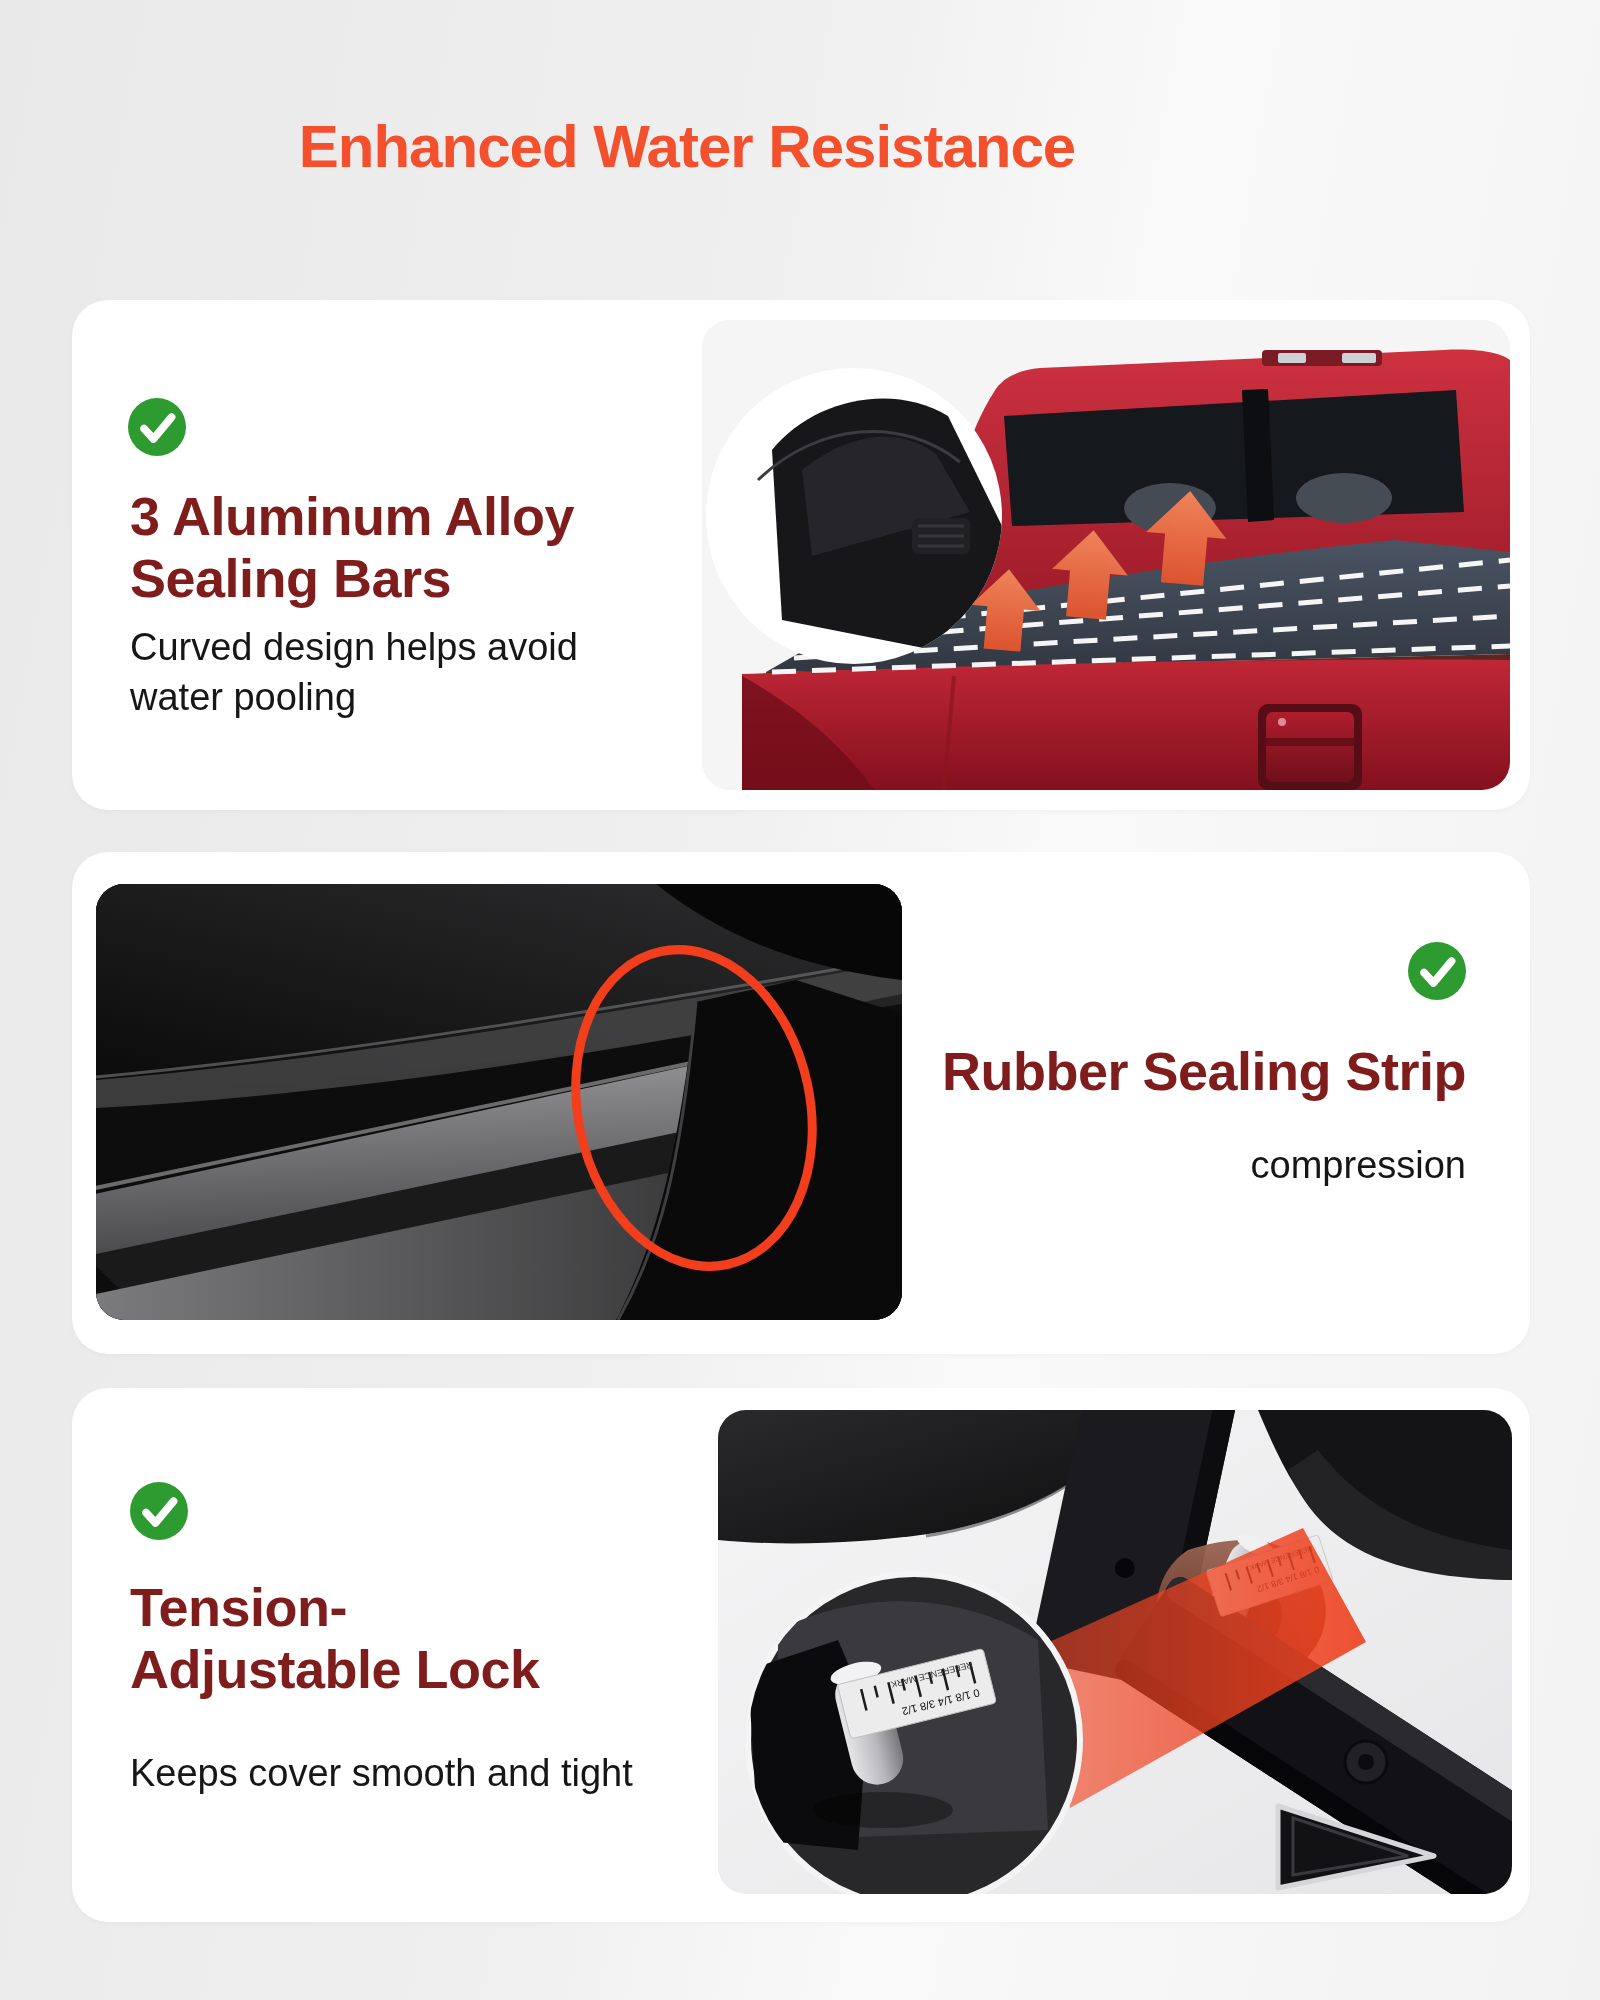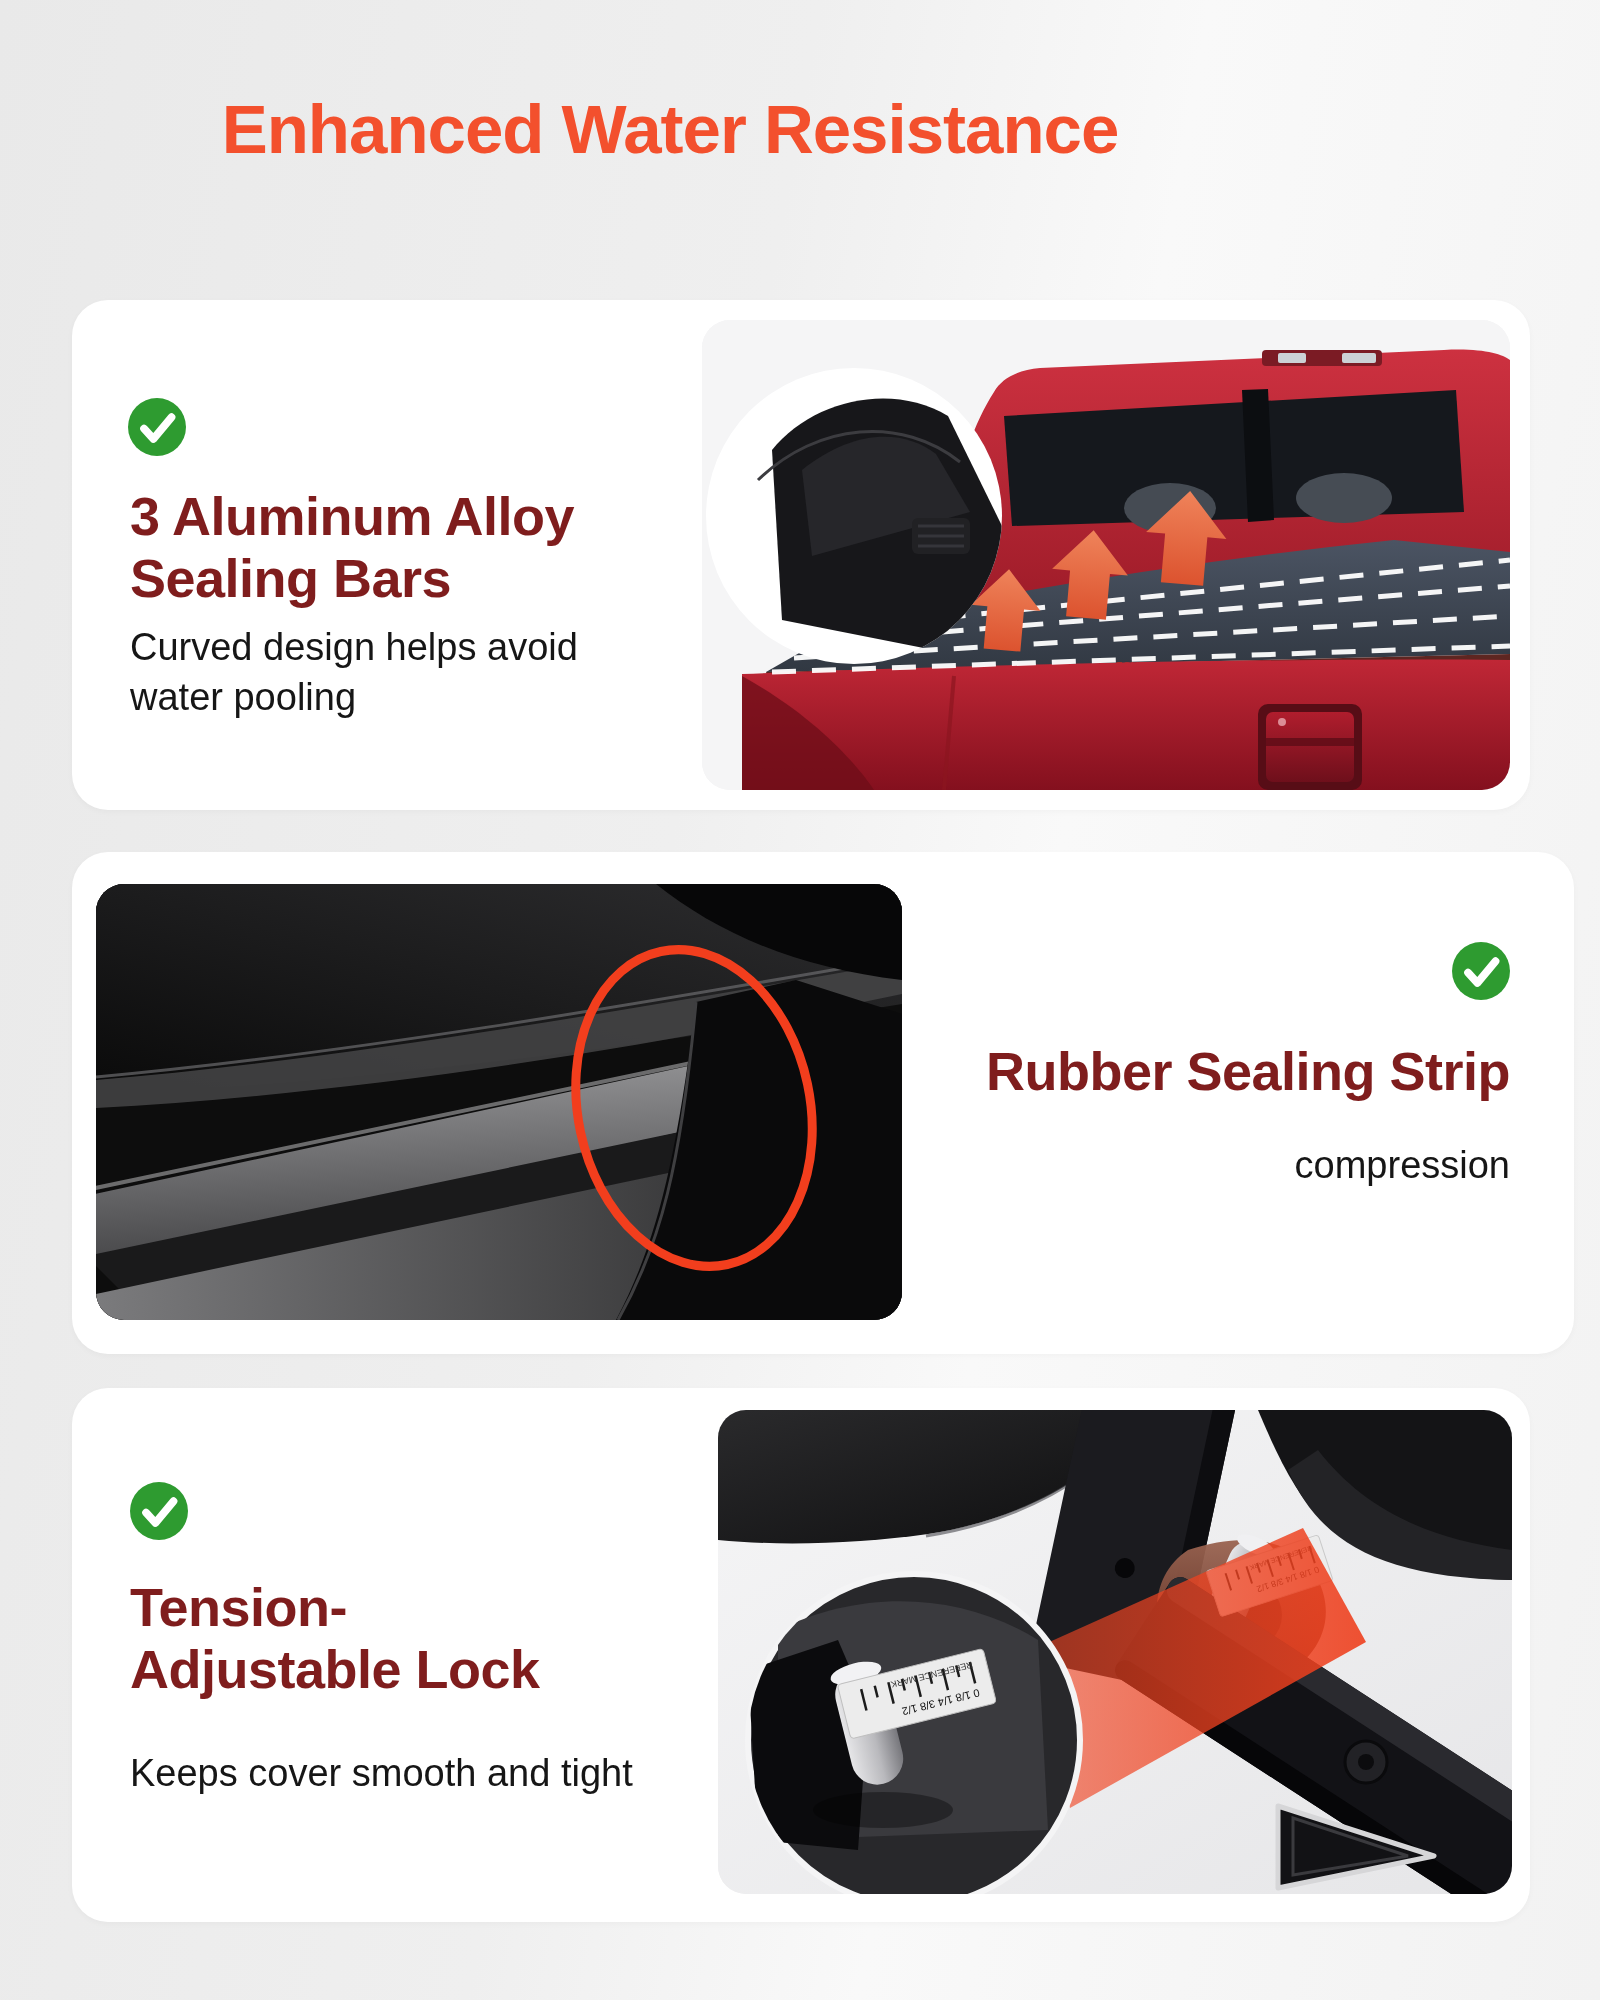--- a/index.html
+++ b/index.html
@@ -7,30 +7,30 @@
     width:1600px;height:2000px;
     font-family:"Liberation Sans","DejaVu Sans",sans-serif;
     -webkit-font-smoothing:antialiased;
   }
   .page{
     position:relative;width:1600px;height:2000px;overflow:hidden;
     background:linear-gradient(100deg,#e9e9e9 0%,#efefef 42%,#f9f9f9 62%,#f2f2f2 100%);
   }
   .page-title{
     position:absolute;top:84px;left:0;width:1340px;
-    margin:0;text-align:center;
-    font-size:69px;line-height:92px;font-weight:700;letter-spacing:-1px;
+    margin:17px;text-align:center;
+    font-size:60px;line-height:92px;font-weight:700;letter-spacing:-1px;
     color:#F3502D;
   }
   .card{
     position:absolute;left:72px;width:1458px;background:#ffffff;
     border-radius:36px;box-shadow:0 2px 6px rgba(0,0,0,0.03);
   }
   .card1{top:300px;height:510px;}
-  .card2{top:852px;height:502px;padding-left:44px;}
+  .card2{top:852px;height:502px;}
   .card3{top:1388px;height:534px;}
   .check{
     position:absolute;width:58px;height:58px;display:block;
   }
   .check svg{display:block;width:58px;height:58px;}
   .c1-check{left:56px;top:98px;}
   .c2-check{right:64px;top:90px;}
   .c3-check{left:58px;top:94px;}
   .heading{
     position:absolute;margin:0;color:#7f1d1d;font-weight:700;

